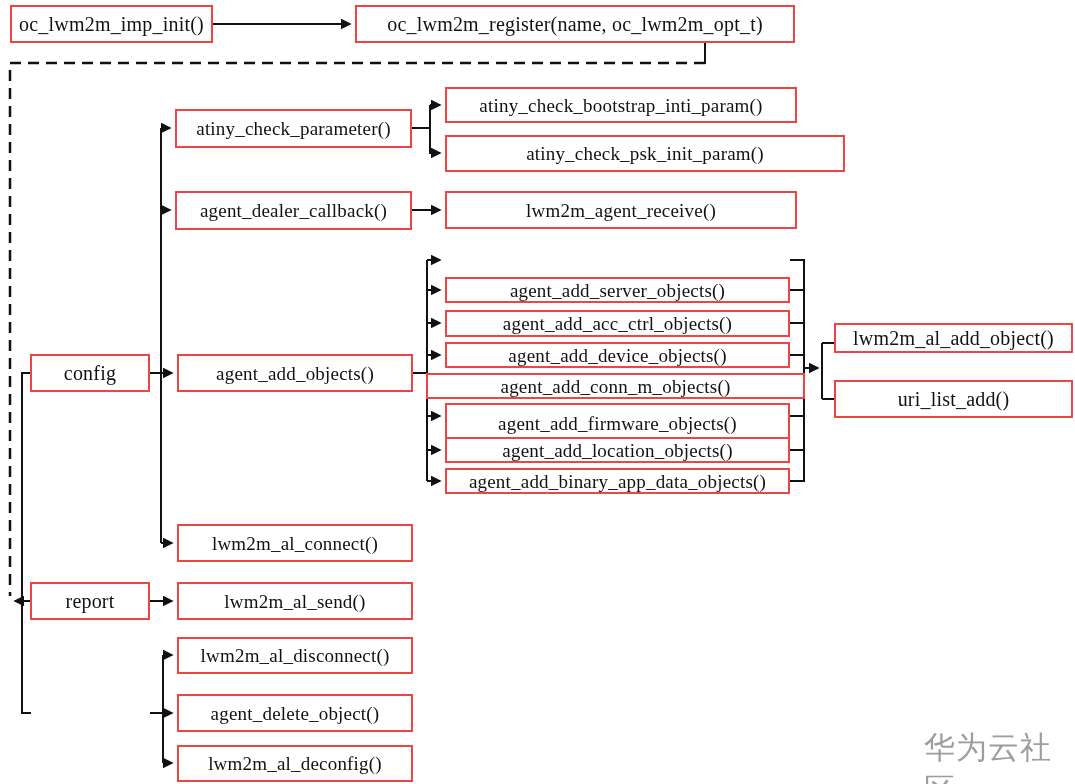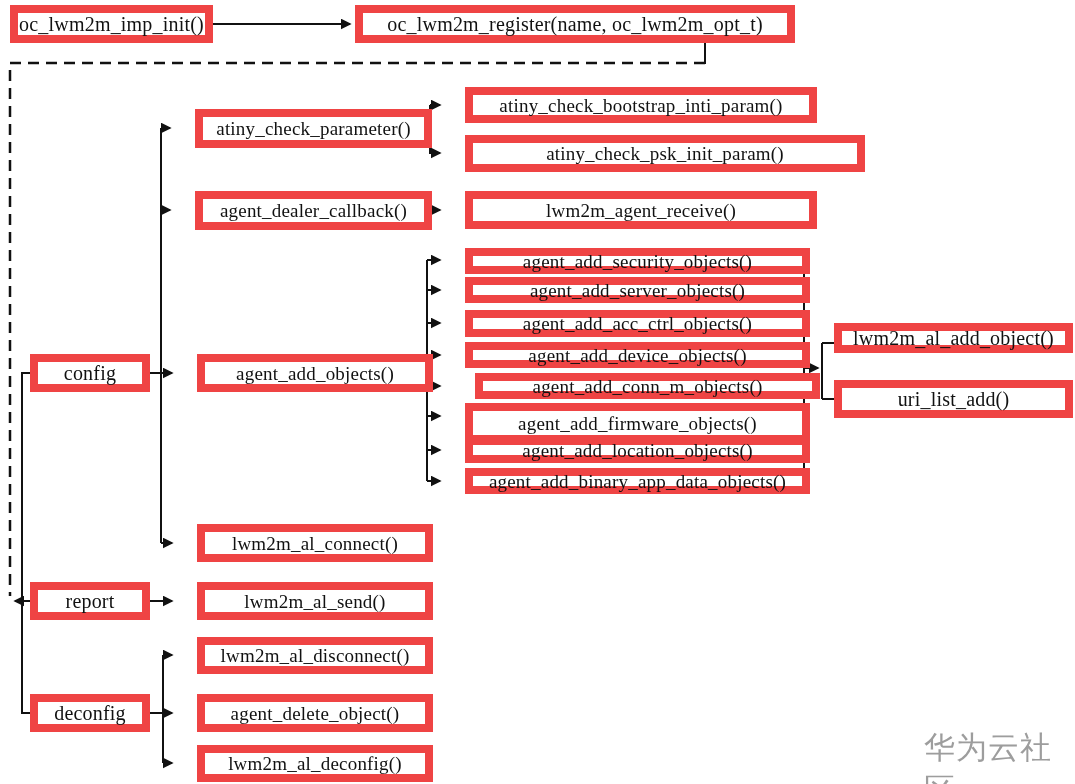--- a/index.html
+++ b/index.html
@@ -3,25 +3,25 @@
 <meta charset="utf-8">
 <style>
   html,body{margin:0;padding:0;background:#ffffff;}
   .stage{
     position:relative;width:1075px;height:784px;background:#ffffff;
     overflow:hidden;font-family:"Liberation Serif","DejaVu Serif",serif;
   }
   svg.wires{position:absolute;left:0;top:0;width:1075px;height:784px;}
   .node{
     position:absolute;box-sizing:border-box;background:#ffffff;
-    border:8px solid #ef4444;color:#111111;
+    border:2px solid #ef4444;color:#111111;
     display:flex;align-items:center;justify-content:center;
     font-size:20px;line-height:1;white-space:nowrap;letter-spacing:0.2px;
   }
-  .node.sm{font-size:19px;margin-left:20px;}
+  .node.sm{font-size:19px;}
   .wm{
     position:absolute;left:924px;top:727px;width:140px;
     color:#9d9d9d;font-size:31px;letter-spacing:1px;
     font-family:"Liberation Sans","DejaVu Sans",sans-serif;
   }
 </style>
 </head>
 <body>
 
 <div class="stage">
@@ -90,40 +90,38 @@
     <line x1="163" y1="655" x2="172" y2="655" marker-end="url(#ah)"></line>
     <line x1="163" y1="713" x2="172" y2="713" marker-end="url(#ah)"></line>
     <line x1="163" y1="763" x2="172" y2="763" marker-end="url(#ah)"></line>
   </svg>
 
   <div class="node" style="left:10px;top:5px;width:203px;height:38px">oc_lwm2m_imp_init()</div>
   <div class="node" style="left:355px;top:5px;width:440px;height:38px">oc_lwm2m_register(name, oc_lwm2m_opt_t)</div>
 
   <div class="node" style="left:30px;top:354px;width:120px;height:38px">config</div>
   <div class="node" style="left:30px;top:582px;width:120px;height:38px">report</div>
-  <div class="node" style="left:30px;top:694px;width:120px;height:38px">deconfig</div>
 
   <div class="node sm" style="left:175px;top:109px;width:237px;height:39px">atiny_check_parameter()</div>
   <div class="node sm" style="left:175px;top:191px;width:237px;height:39px">agent_dealer_callback()</div>
   <div class="node sm" style="left:177px;top:354px;width:236px;height:38px">agent_add_objects()</div>
   <div class="node sm" style="left:177px;top:524px;width:236px;height:38px">lwm2m_al_connect()</div>
   <div class="node sm" style="left:177px;top:582px;width:236px;height:38px">lwm2m_al_send()</div>
   <div class="node sm" style="left:177px;top:637px;width:236px;height:37px">lwm2m_al_disconnect()</div>
   <div class="node sm" style="left:177px;top:694px;width:236px;height:38px">agent_delete_object()</div>
   <div class="node sm" style="left:177px;top:745px;width:236px;height:37px">lwm2m_al_deconfig()</div>
 
   <div class="node sm" style="left:445px;top:87px;width:352px;height:36px">atiny_check_bootstrap_inti_param()</div>
   <div class="node sm" style="left:445px;top:135px;width:400px;height:37px">atiny_check_psk_init_param()</div>
   <div class="node sm" style="left:445px;top:191px;width:352px;height:38px">lwm2m_agent_receive()</div>
 
-  <div class="node sm" style="left:445px;top:248px;width:345px;height:26px">agent_add_security_objects()</div>
   <div class="node sm" style="left:445px;top:277px;width:345px;height:26px">agent_add_server_objects()</div>
   <div class="node sm" style="left:445px;top:310px;width:345px;height:27px">agent_add_acc_ctrl_objects()</div>
   <div class="node sm" style="left:445px;top:342px;width:345px;height:26px">agent_add_device_objects()</div>
-  <div class="node sm" style="left:455px;top:373px;width:345px;height:26px">agent_add_conn_m_objects()</div>
+  <div class="node sm" style="left:426px;top:373px;width:379px;height:26px">agent_add_conn_m_objects()</div>
   <div class="node sm" style="left:445px;top:403px;width:345px;height:40px">agent_add_firmware_objects()</div>
   <div class="node sm" style="left:445px;top:437px;width:345px;height:26px">agent_add_location_objects()</div>
   <div class="node sm" style="left:445px;top:468px;width:345px;height:26px">agent_add_binary_app_data_objects()</div>
 
   <div class="node" style="left:834px;top:323px;width:239px;height:30px">lwm2m_al_add_object()</div>
   <div class="node" style="left:834px;top:380px;width:239px;height:38px">uri_list_add()</div>
 
   <div class="wm">华为云社区</div>
 </div>
 

